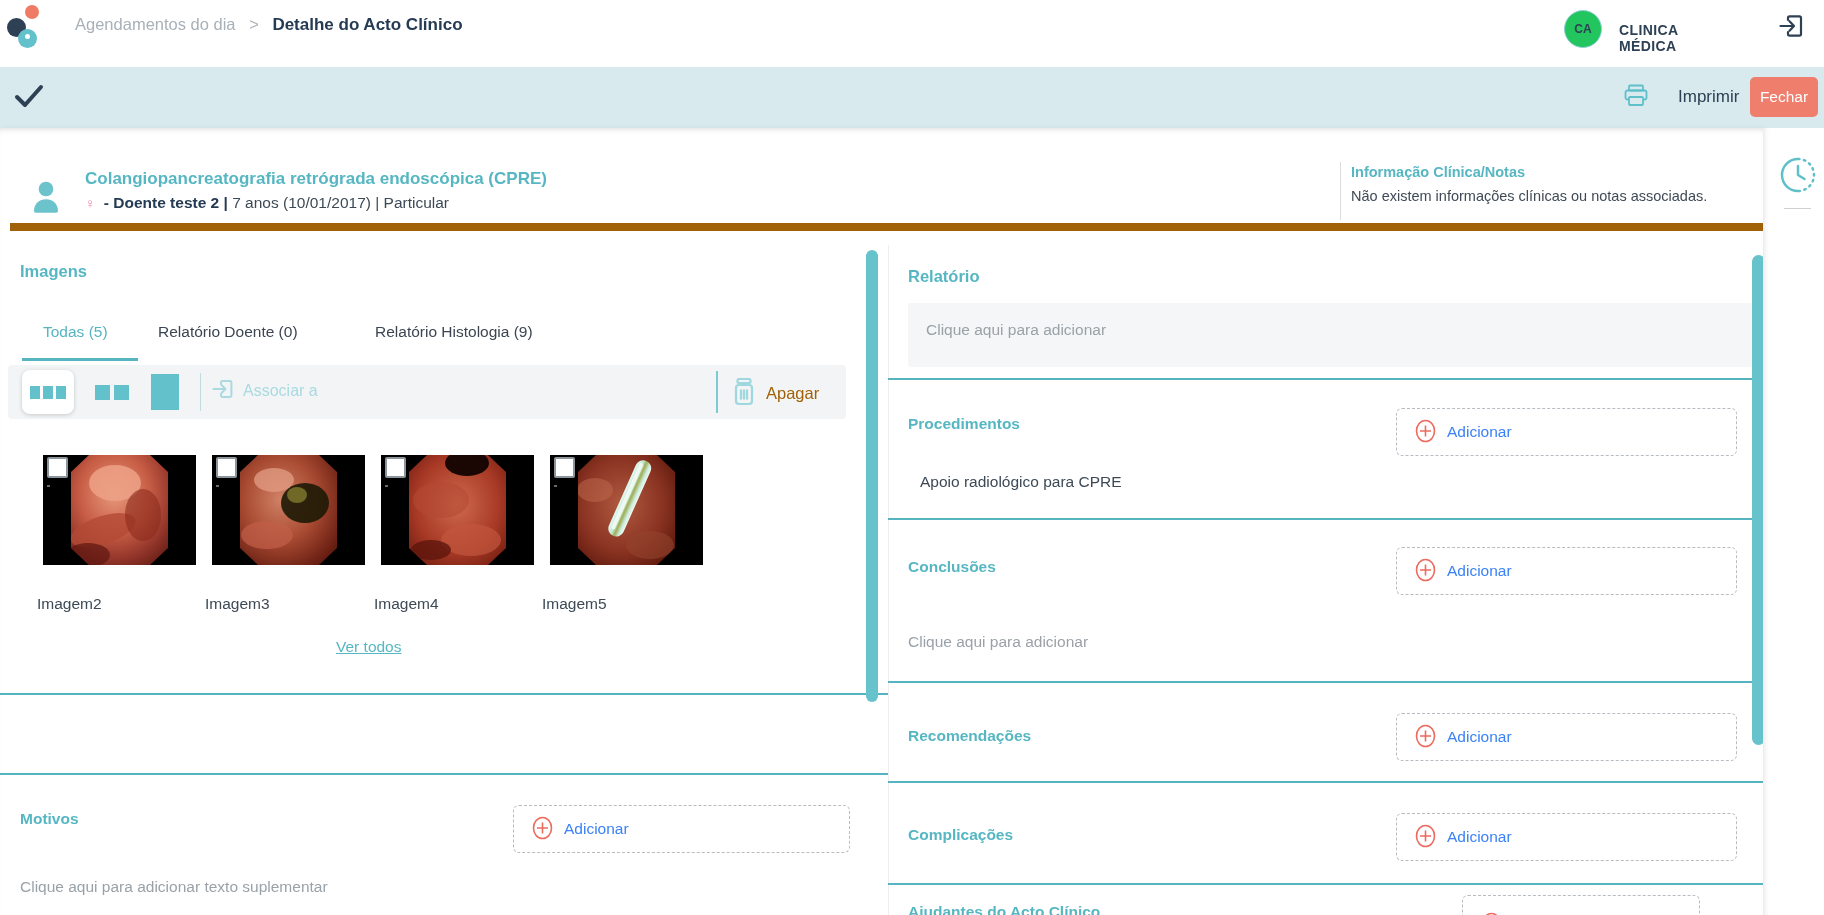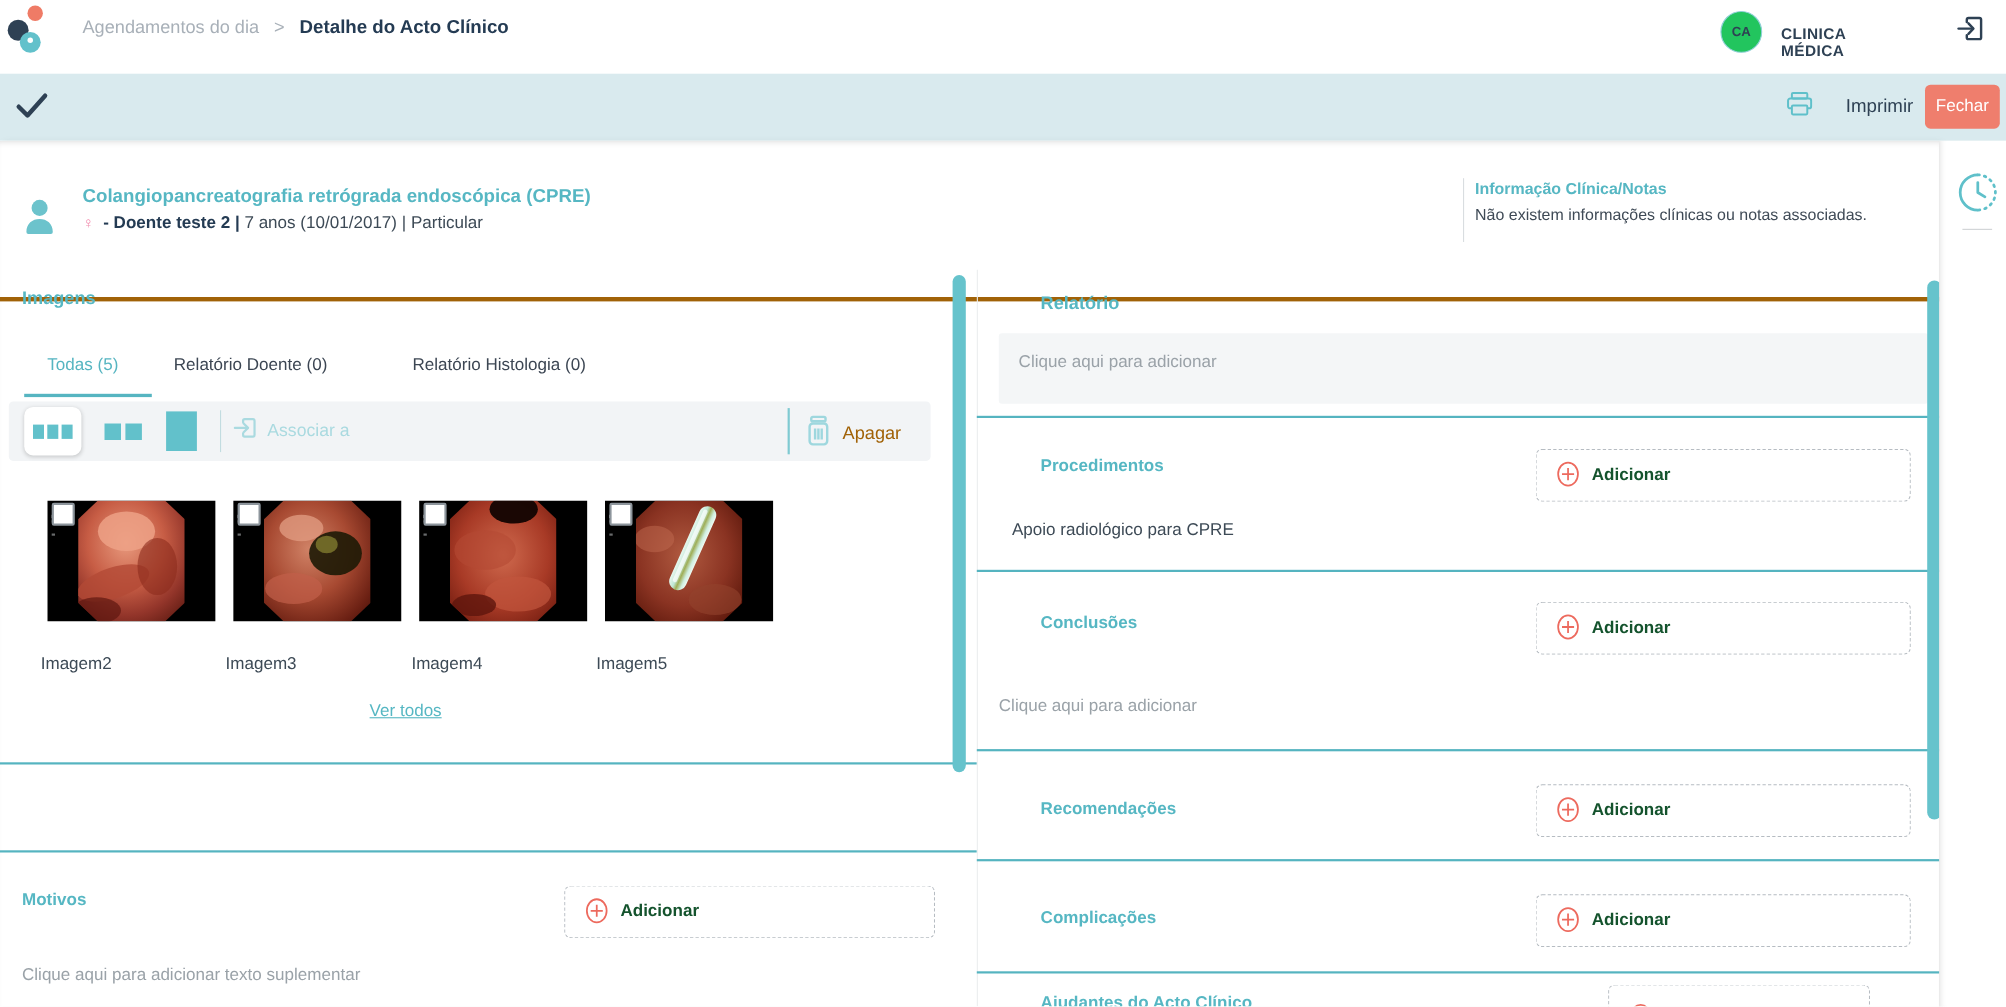--- a/index.html
+++ b/index.html
@@ -33,22 +33,22 @@
                gap:8px; cursor:pointer; }
   .print-label { font-size:17px; color:#2e4154;margin-left:22px; }
   .fechar-btn { position:absolute; left:1750px; top:10px; width:68px; height:40px; background:#ef7e6d;
                 border:none; border-radius:5px; color:#fff; font-size:15.5px; cursor:pointer;
                 font-family:"Liberation Sans",sans-serif; }
 
   
   .card { position:absolute; left:0; top:128px; width:1763px; height:787px; background:#fff;
           box-shadow:inset 0 5px 7px -5px rgba(0,0,0,.18), 3px 0 6px rgba(0,0,0,.05); }
 
-  .patient-row { position:absolute; left:0; top:0; width:100%; height:146px;
-                 border-bottom:4px solid #a16207; }
+  .patient-row { position:absolute; left:10px; top:0; width:100%; height:103px;
+                 border-bottom:8px solid #a16207; }
   .person-ico { position:absolute; left:22px; top:53px; }
   .proc-title { position:absolute; left:75px; top:41px; font-size:17px; font-weight:600; color:#56b7c3; }
   .pat-line { position:absolute; left:75px; top:66px; font-size:15.5px; color:#3d4a56; white-space:nowrap; }
   .gender { color:#f290b1; font-size:14px; margin-right:4px; }
   .pat-name { color:#243b53; font-weight:bold; }
   .info-divider { position:absolute; left:1330px; top:34px; width:1px; height:58px; background:#d9dde0; }
   .info-title { position:absolute; left:1341px; top:36px; font-size:14.5px; font-weight:600; color:#56b7c3; }
   .info-text { position:absolute; left:1341px; top:60px; font-size:14.5px; color:#3f4a56; }
 
   .content { position:absolute; left:0; top:117px; width:100%; height:670px; overflow:hidden; }
@@ -101,28 +101,28 @@
   .enviado-box { position:absolute; left:22px; top:470px; width:406px; height:37px; cursor:pointer;
                  border-bottom:1px solid #9aa2a8; }
   .enviado-label { position:absolute; left:0; top:5px; font-size:15.5px; color:#56b7c3; }
   .dd-arrow { position:absolute; left:382px; top:13px; width:0; height:0;
               border-left:7px solid transparent; border-right:7px solid transparent;
               border-top:9px solid #4a4a4a; }
   .motivos-title { position:absolute; left:20px; top:565px; font-size:15.5px; font-weight:bold; color:#56b7c3; }
   .add-btn { position:absolute; height:48px; border:1px dashed #b6bcc2; border-radius:6px; background:#fff;
              display:flex; align-items:center; gap:11px; padding-left:18px; cursor:pointer;
              font-family:"Liberation Sans",sans-serif; }
-  .add-label { font-size:15.5px; color:#14532d;font-weight:bold; }
+  .add-label { font-size:15.5px; color:#3b82f6; }
   .motivos-add { left:513px; top:560px; width:337px; }
   .placeholder { font-size:15.5px; color:#9aa2a8; cursor:pointer; }
   .motivos-ph { position:absolute; left:20px; top:633px; }
 
   
   .right-panel { position:absolute; left:888px; top:0; width:877px; height:100%; }
-  .rp-title { position:absolute; left:20px; font-size:15.5px; font-weight:bold; color:#56b7c3;margin-left:38px; }
+  .rp-title { position:absolute; left:20px; font-size:15.5px; font-weight:bold; color:#56b7c3; }
   .relatorio-title { top:22px; font-size:16.5px; font-weight:600; }
   .relatorio-box { position:absolute; left:20px; top:58px; width:845px; height:64px; background:#f4f6f7;
                    border-radius:3px; cursor:pointer; }
   .relatorio-box span { position:absolute; left:18px; top:18px; }
   .rdiv1 { left:0; top:133px; width:877px; }
   .rdiv2 { left:0; top:273px; width:877px; }
   .rdiv3 { left:0; top:436px; width:877px; }
   .rdiv4 { left:0; top:536px; width:877px; }
   .rdiv5 { left:0; top:638px; width:877px; }
   .proc-t { top:170px; }
@@ -213,21 +213,21 @@
       <div class="info-text">Não existem informações clínicas ou notas associadas.</div>
     </div>
 
     <div class="content">
 
       <section class="left-panel">
         <h2 class="sec-title imagens-title">Imagens</h2>
 
         <span class="tab tab1 active">Todas (5)</span>
         <span class="tab tab2">Relatório Doente (0)</span>
-        <span class="tab tab3">Relatório Histologia (0)</span>
+        <span class="tab tab3">Relatório Histologia (9)</span>
         <div class="tab-underline"></div>
 
         <div class="img-toolbar">
           <div class="view-btn view-small">
             <span class="sq-s"></span>
             <span class="sq-s"></span>
             <span class="sq-s"></span>
           </div>
           <div class="view-btn view-med">
             <span class="sq-m"></span>

